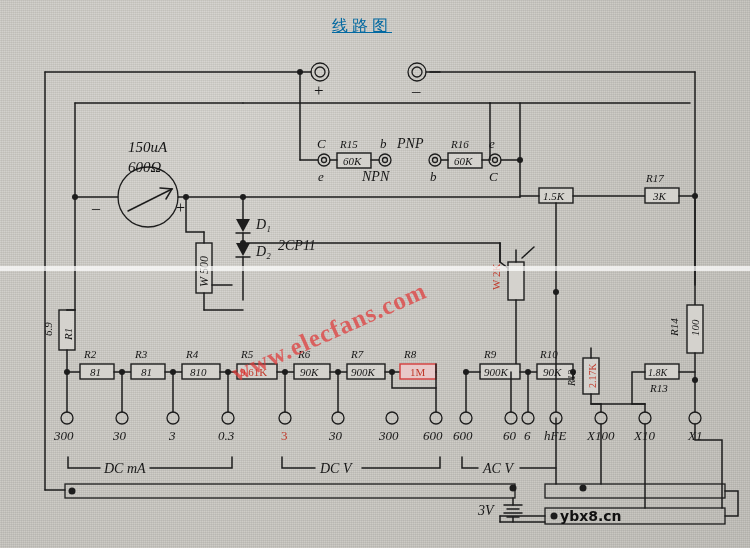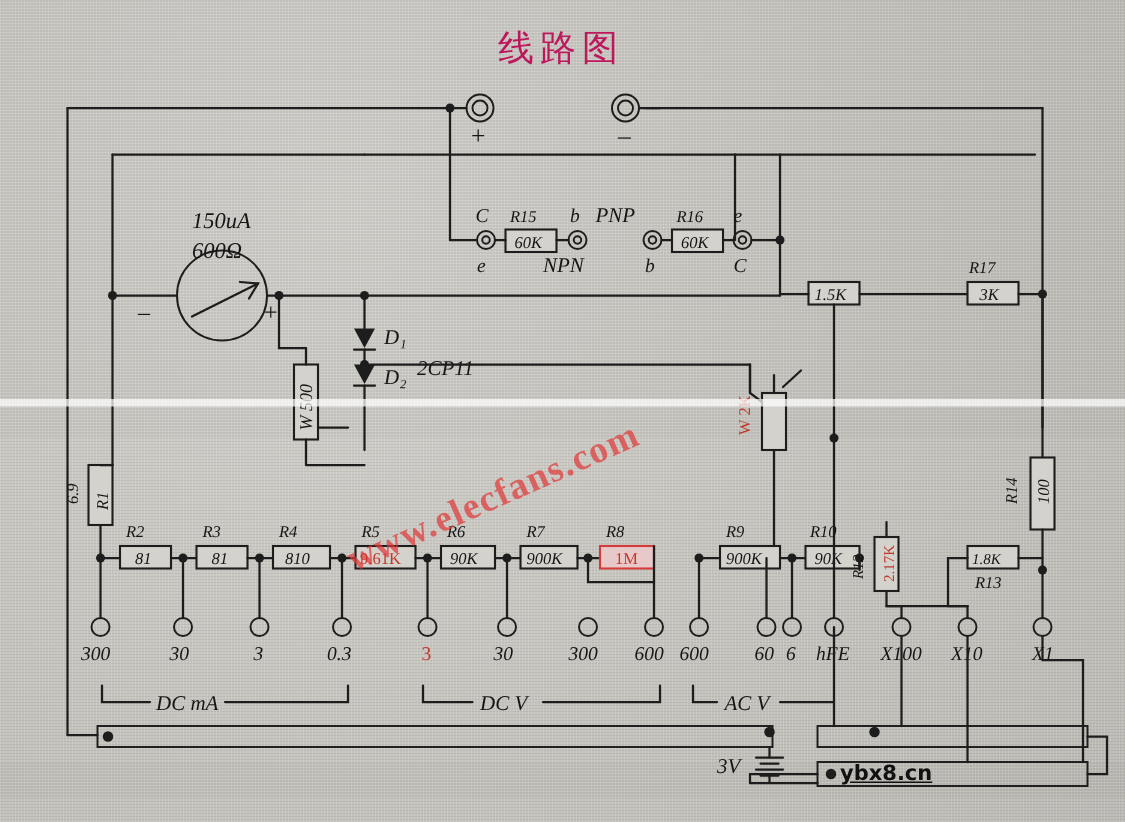--- a/index.html
+++ b/index.html
@@ -22,24 +22,24 @@
     position:absolute;left:0;top:266px;width:750px;height:5px;
     background:rgba(255,255,255,.72);
   }
   svg#sch{position:absolute;left:0;top:0;}
   .wm{
     position:absolute;color:#e03a3a;font-weight:bold;
     font-family:"Liberation Serif",serif;pointer-events:none;
     white-space:nowrap;
   }
   #wm1{left:224px;top:318px;font-size:25px;transform:rotate(-24deg);opacity:.72;letter-spacing:1px;}
-  #wm2{left:560px;top:508px;font-size:14px;color:#111;font-family:"DejaVu Sans",sans-serif;font-weight:bold;text-decoration:underline;}
+  #wm2{left:560px;top:508px;font-size:14px;color:#111;font-family:"DejaVu Sans",sans-serif;font-weight:bold;}
   #title{
-    position:absolute;left:332px;top:16px;font-size:24px;color:#be185d;
-    font-family:"DejaVu Sans",sans-serif;letter-spacing:4px;
+    position:absolute;left:332px;top:16px;font-size:16px;color:#0369a1;
+    font-family:"DejaVu Sans",sans-serif;letter-spacing:4px;text-decoration:underline;
   }
 </style>
 </head>
 <body>
 
 <div id="stage">
   <div id="paper"></div>
 
   <svg id="sch" width="750" height="548" viewBox="0 0 750 548">
     <defs>

